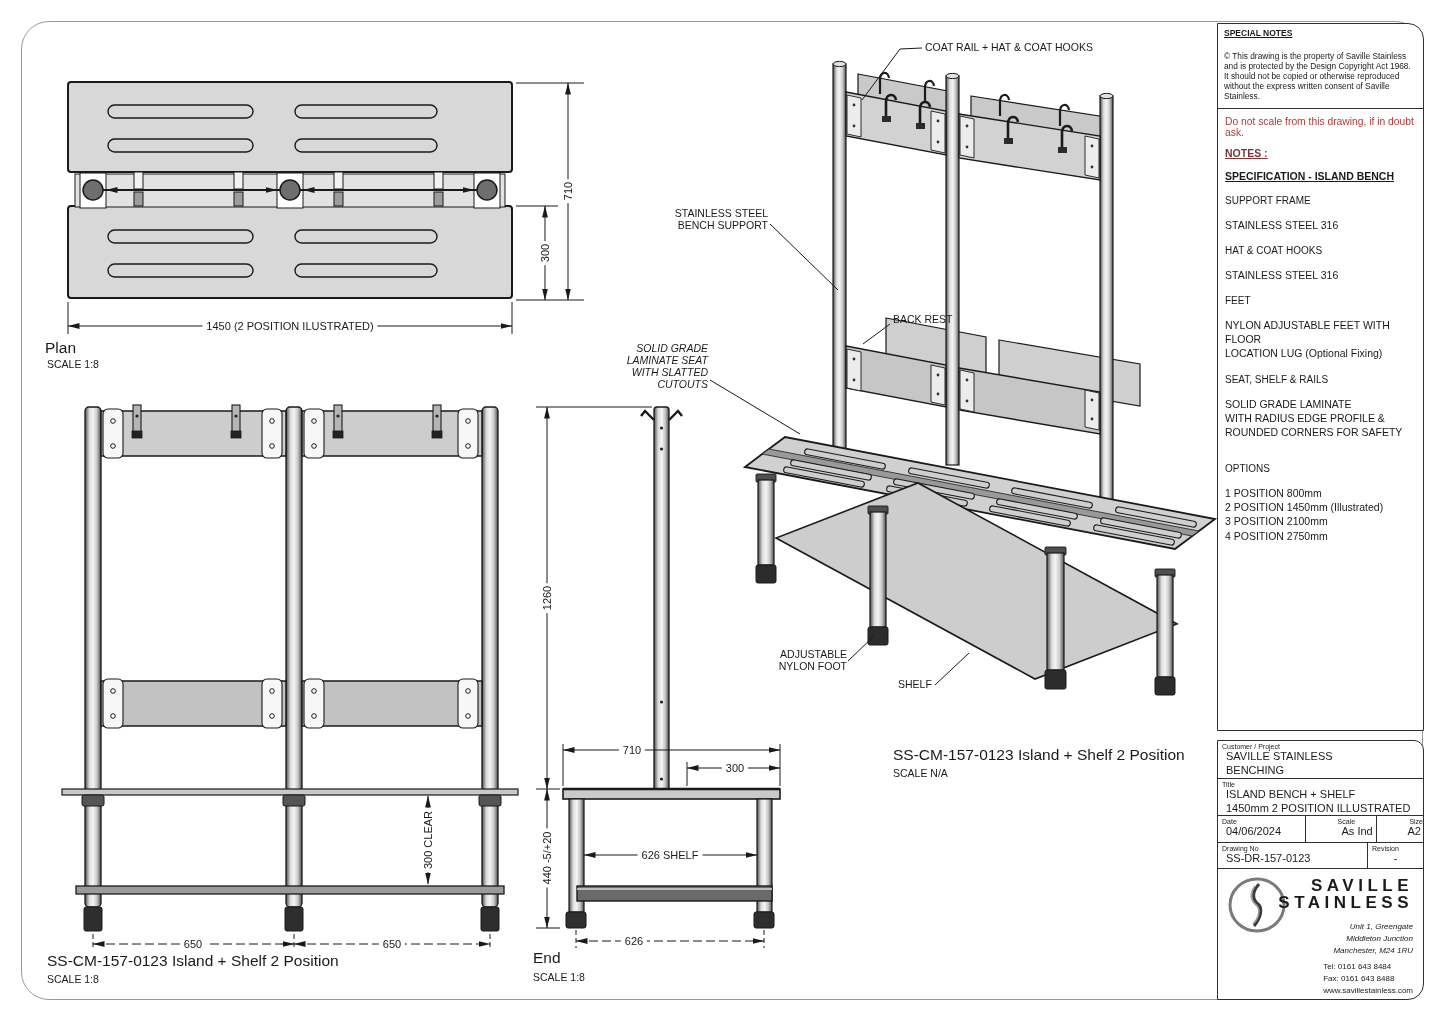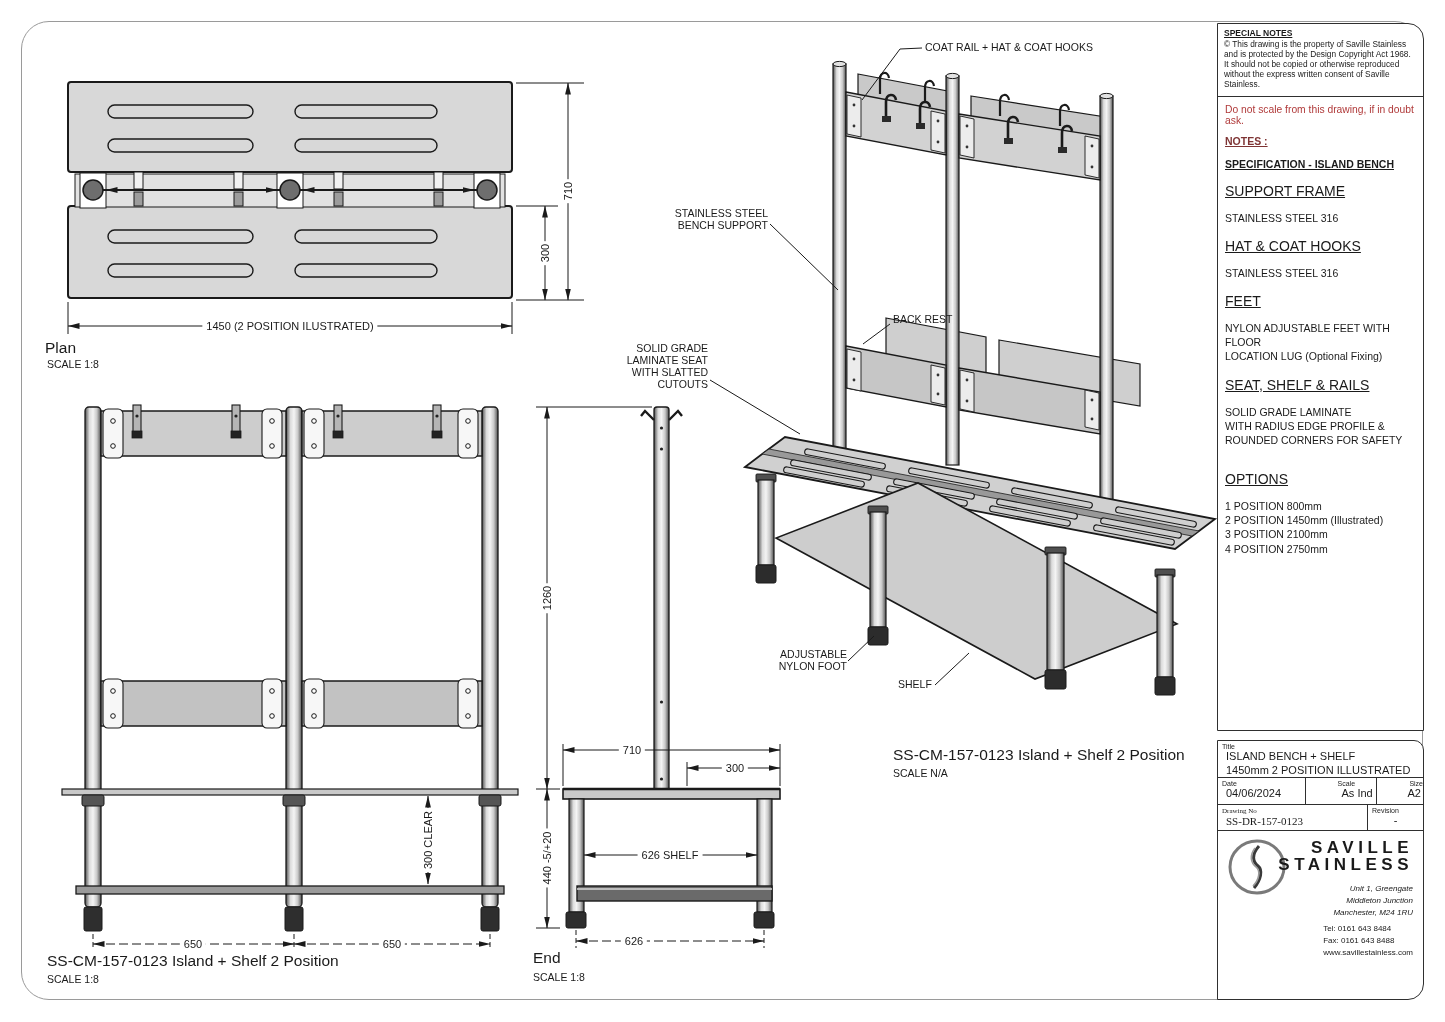--- a/index.html
+++ b/index.html
@@ -15,26 +15,26 @@
   .dim{font-size:11px;}
   .dimc{transform:translate(-50%,-50%);background:#fff;padding:0 4px;text-align:right;}
   .rot{transform:translate(-50%,-50%) rotate(-90deg);background:#fff;padding:0 3px;}
   .lbl{font-size:10.5px;line-height:1.15;}
   .ralign{text-align:right;}
   
   .notes{position:absolute;left:1217px;top:23px;width:207px;height:708px;
          border:1.6px solid #2f2f2f;border-radius:0 16px 0 0;box-sizing:border-box;background:#fff;}
   .sn{padding:4px 6px 6px 6px;border-bottom:1.6px solid #2f2f2f;}
   .sn-h{font-size:8.5px;font-weight:bold;text-decoration:underline;}
-  .sn-b{font-size:8.3px;line-height:1.2;margin-top:2px;}
+  .sn-b{font-size:8.3px;line-height:1.2;margin-top:14px;}
   .nbody{padding:7px 7px;}
   .warn{font-size:10.3px;color:#b03a3a;margin-bottom:9px;}
   .nheadred{font-size:10.5px;color:#7e3434;font-weight:bold;text-decoration:underline;margin-bottom:11px;}
   .nspec{font-size:10.5px;font-weight:bold;text-decoration:underline;margin-bottom:13px;}
-  .nsec-h{font-size:14px;text-decoration:underline;margin:13px 0 12px 0;}
+  .nsec-h{font-size:10px;margin:13px 0 12px 0;}
   .nsec-b{font-size:10.5px;line-height:1.35;margin:0 0 13px 0;}
   .opt-gap{margin-top:24px;}
   
   .tb{position:absolute;left:1217px;top:740px;width:207px;height:260px;box-sizing:border-box;
       border:1.6px solid #2f2f2f;border-radius:0 10px 16px 0;background:#fff;}
   .tb-row{border-bottom:1.4px solid #2f2f2f;position:relative;box-sizing:border-box;}
   .tb-lab{font-size:7px;color:#222;padding:2px 0 0 4px;}
   .tb-val{font-size:11px;padding:0 0 2px 8px;}
   .tb-cols{display:flex;}
   .tb-col{border-right:1.4px solid #2f2f2f;box-sizing:border-box;}
@@ -402,21 +402,21 @@
   <div class="t dim dimc" style="left:735px;top:768px;">300</div>
   <div class="t dim dimc" style="left:670px;top:855px;">626 SHELF</div>
   <div class="t dim dimc" style="left:634px;top:941px;">626</div>
   <div class="t dim rot" style="left:547px;top:598px;">1260</div>
   <div class="t dim rot" style="left:547px;top:858px;">440 -5/+20</div>
 
   <div class="t lbl" style="left:925px;top:41px;">COAT RAIL + HAT &amp; COAT HOOKS</div>
   <div class="t lbl pre ralign" style="left:658px;top:207px;width:110px;white-space:pre-line;">STAINLESS STEEL
 BENCH SUPPORT</div>
   <div class="t lbl" style="left:893px;top:313px;">BACK REST</div>
-  <div class="t lbl pre ralign" style="left:584px;top:342px;width:124px;white-space:pre-line;">SOLID GRADE
+  <div class="t lbl pre ralign" style="left:584px;top:342px;width:124px;white-space:pre-line;font-style:italic;">SOLID GRADE
 LAMINATE SEAT
 WITH SLATTED CUTOUTS</div>
   <div class="t lbl pre ralign" style="left:772px;top:648px;width:75px;white-space:pre-line;">ADJUSTABLE
 NYLON FOOT</div>
   <div class="t lbl" style="left:898px;top:678px;">SHELF</div>
   <div class="t vtitle" style="left:893px;top:746px;">SS-CM-157-0123 Island + Shelf 2 Position</div>
   <div class="t vscale" style="left:893px;top:767px;">SCALE N/A</div>
 
   <div class="notes">
     <div class="sn">
@@ -446,41 +446,46 @@
 
       <div class="nsec-h opt-gap">OPTIONS</div>
       <div class="nsec-b pre">1 POSITION 800mm
 2 POSITION 1450mm (Illustrated)
 3 POSITION 2100mm
 4 POSITION 2750mm</div>
     </div>
   </div>
 
   <div class="tb">
+    <div class="tb-row" style="height:38px;">
+      <div class="tb-lab">Customer / Project</div>
+      <div class="tb-val">SAVILLE STAINLESS</div>
+      <div class="tb-val">BENCHING</div>
+    </div>
     <div class="tb-row" style="height:37px;">
       <div class="tb-lab">Title</div>
       <div class="tb-val">ISLAND BENCH + SHELF</div>
       <div class="tb-val">1450mm 2 POSITION ILLUSTRATED</div>
     </div>
     <div class="tb-row tb-cols" style="height:27px;gap:28px;">
       <div class="tb-col" style="width:102px;">
         <div class="tb-lab">Date</div>
         <div class="tb-val">04/06/2024</div>
       </div>
       <div class="tb-col" style="width:51px;">
         <div class="tb-lab">Scale</div>
         <div class="tb-val">As Ind</div>
       </div>
       <div class="tb-col" style="flex:1;">
         <div class="tb-lab">Size</div>
         <div class="tb-val" style="text-align:center;padding-left:0;">A2</div>
       </div>
     </div>
     <div class="tb-row tb-cols" style="height:26px;">
-      <div class="tb-col" style="width:150px;font-family:Liberation Serif, serif;">
+      <div class="tb-col" style="width:150px;">
         <div class="tb-lab">Drawing No</div>
         <div class="tb-val">SS-DR-157-0123</div>
       </div>
       <div class="tb-col" style="flex:1;">
         <div class="tb-lab">Revision</div>
         <div class="tb-val" style="text-align:center;padding-left:0;">-</div>
       </div>
     </div>
     <div class="logo-zone">
       <svg class="logo-svg" width="62" height="62" viewBox="0 0 62 62">

